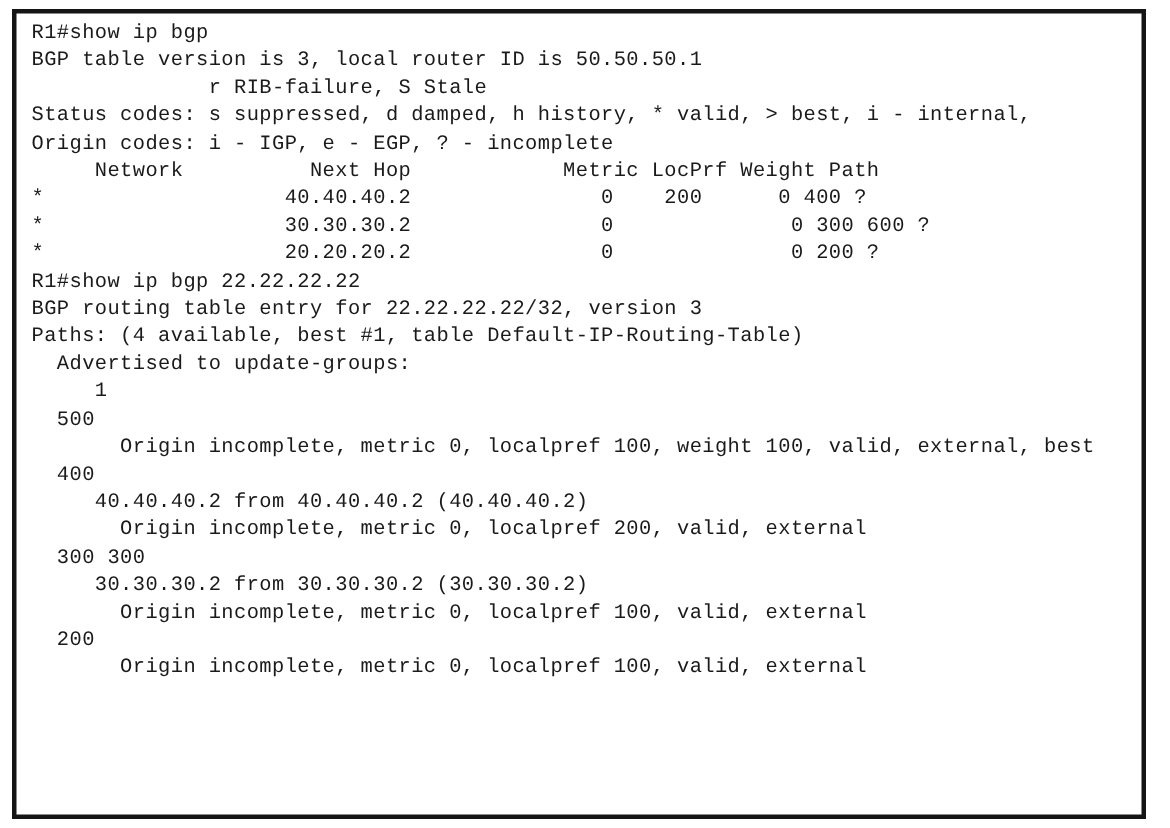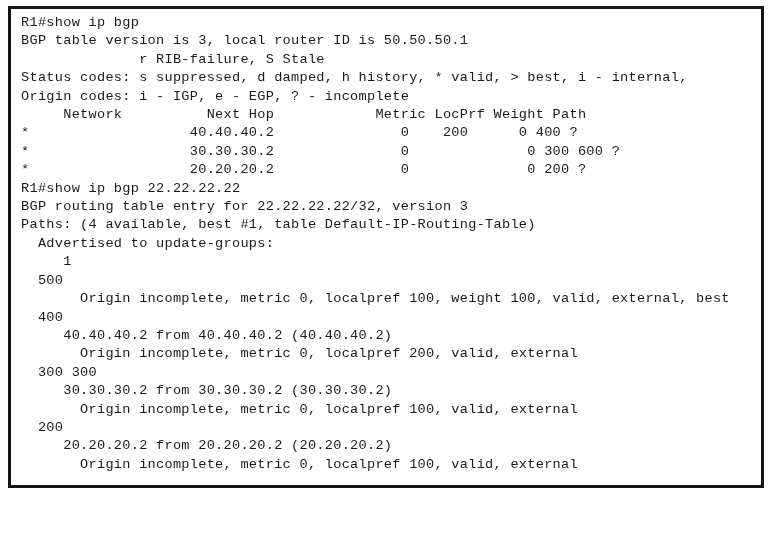--- a/index.html
+++ b/index.html
@@ -11,21 +11,21 @@
     width: 780px;
     height: 552px;
     overflow: hidden;
     font-family: "Liberation Mono", "DejaVu Sans Mono", monospace;
   }
   #terminal-window {
     position: absolute;
     left: 8px;
     top: 6px;
     width: 756px;
-    height: 482px;
+    height: 540px;
     box-sizing: border-box;
     border: 3px solid #151515;
     background: #ffffff;
     overflow: hidden;
   }
   #terminal-screen {
     position: absolute;
     left: 0;
     top: 0;
     right: 0;
@@ -72,17 +72,16 @@
     <pre class="term-line">     1</pre>
     <pre class="term-line">  500</pre>
     <pre class="term-line">       Origin incomplete, metric 0, localpref 100, weight 100, valid, external, best</pre>
     <pre class="term-line">  400</pre>
     <pre class="term-line">     40.40.40.2 from 40.40.40.2 (40.40.40.2)</pre>
     <pre class="term-line">       Origin incomplete, metric 0, localpref 200, valid, external</pre>
     <pre class="term-line">  300 300</pre>
     <pre class="term-line">     30.30.30.2 from 30.30.30.2 (30.30.30.2)</pre>
     <pre class="term-line">       Origin incomplete, metric 0, localpref 100, valid, external</pre>
     <pre class="term-line">  200</pre>
-    <pre class="term-line">     20.20.20.2 from 20.20.20.2 (20.20.20.2)</pre>
     <pre class="term-line">       Origin incomplete, metric 0, localpref 100, valid, external</pre>
 
   </div>
 </div>
 
 </body></html>

